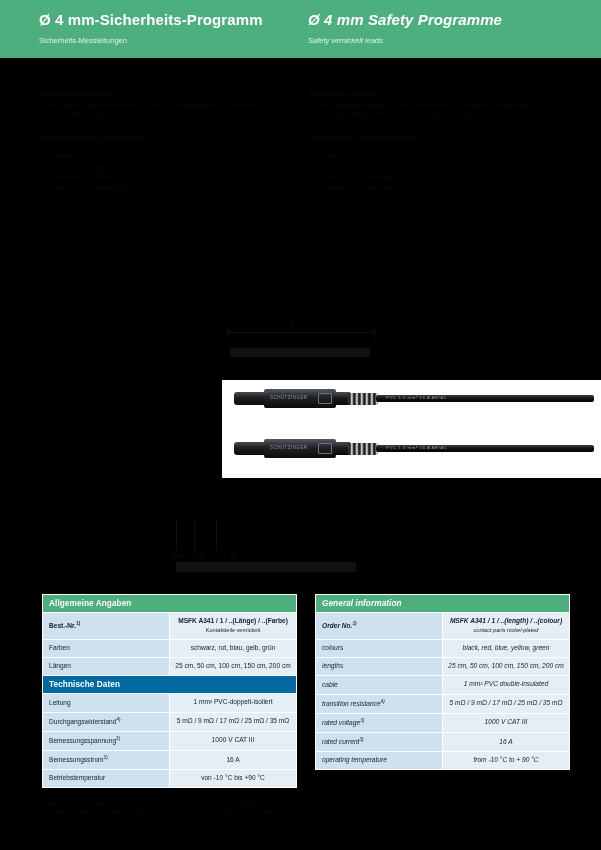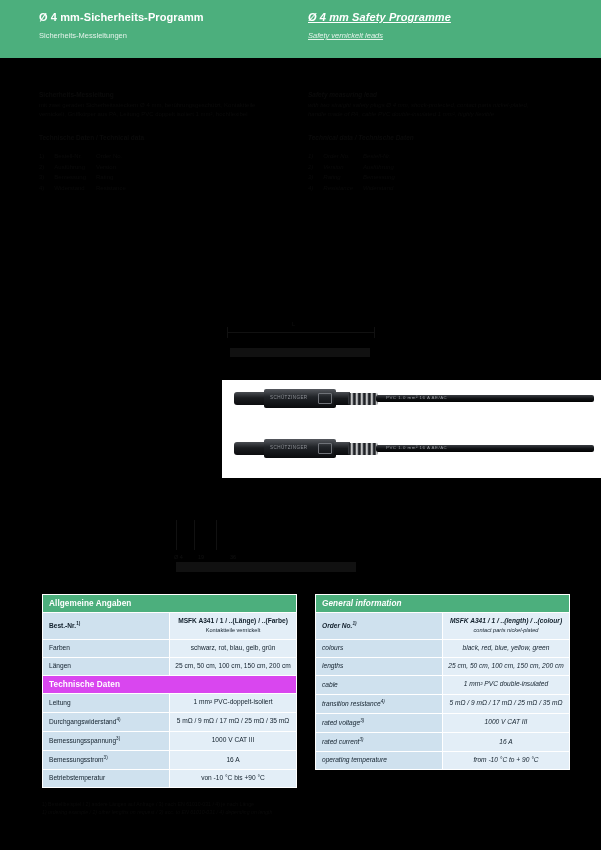--- a/index.html
+++ b/index.html
@@ -17,34 +17,34 @@
   .header-band {
     position: absolute;
     left: 0; top: 0;
     width: 601px; height: 58px;
     background: #4caf7d;
   }
   .hdr-col { position: absolute; top: 11px; }
   .hdr-col.de { left: 39px; }
   .hdr-col.en { left: 308px; }
   .hdr-title {
-    font-size: 11px;
+    font-size: 15px;
     font-weight: bold;
     color: #ffffff;
     letter-spacing: 0.1px;
     white-space: nowrap;
   }
   .hdr-sub {
     margin-top: 8px;
     font-size: 7.5px;
     color: #e4f3ea;
     white-space: nowrap;
   }
   .hdr-col.en .hdr-title,
-  .hdr-col.en .hdr-sub { font-style: italic; text-decoration: underline; }
+  .hdr-col.en .hdr-sub { font-style: italic; }
 
   
   .body-dark {
     position: absolute;
     left: 0; top: 58px;
     width: 601px; height: 792px;
     background: #000000;
   }
 
   
@@ -149,21 +149,21 @@
   .spec-table.de { left: 0; }
   .spec-table.en { left: 273px; }
 
   .spec-table td { border: 1px solid #ffffff; margin-top: 44px; }
 
   .sec-green, .sec-blue {
     font-size: 8.2px; font-weight: bold; color: #ffffff;
     padding: 4px 6px; letter-spacing: 0.1px;
   }
   .sec-green { background: #4caf7d; }
-  .sec-blue  { background: #d946ef; }
+  .sec-blue  { background: #0369a1; }
 
   .lbl {
     width: 40%;
     background: #cfe1ee;
     font-size: 6.6px; color: #12202c;
     padding: 4px 6px; line-height: 1.35;
   }
   .val {
     width: 60%;
     background: #e3eef7;

